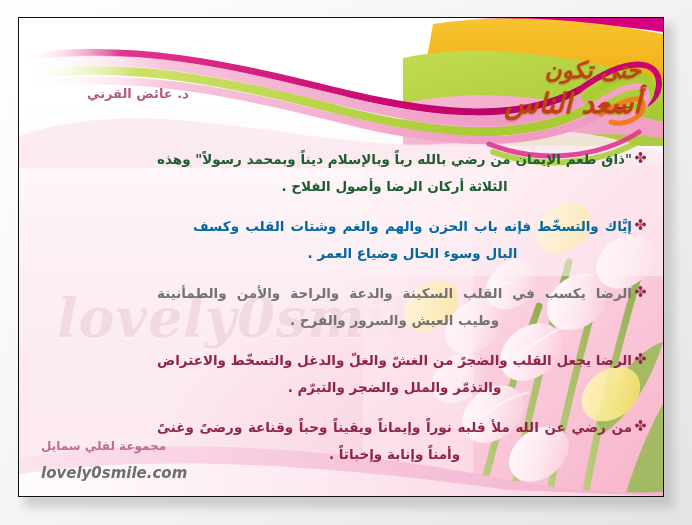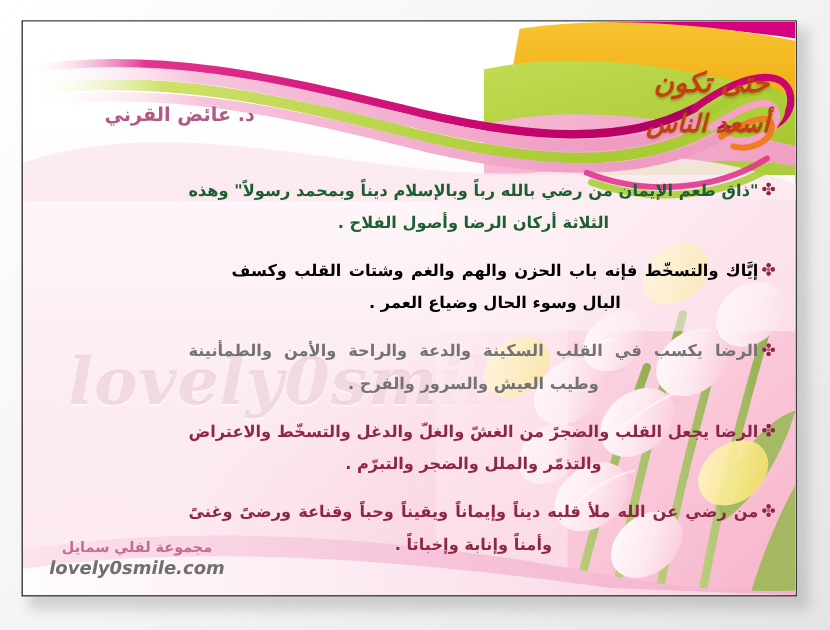--- a/index.html
+++ b/index.html
@@ -63,26 +63,26 @@
   }
   
   .title{
     position:absolute;right:22px;top:36px;
     text-align:right;direction:rtl;
     color:#c2410c;font-weight:700;font-style:italic;
     font-size:23px;line-height:33px;
     text-shadow:0 1px 2px rgba(120,90,30,.45);
     letter-spacing:.5px;
   }
-  .title .l2{font-size:21px;}
+  .title .l2{font-size:28px;}
   
   .author{
     position:absolute;left:68px;top:68px;
     direction:rtl;color:#b05a86;
-    font-size:16px;font-weight:700;
+    font-size:13px;font-weight:700;
     letter-spacing:.3px;
   }
   
   .body{
     position:absolute;right:14px;top:128px;
     width:492px;direction:rtl;text-align:justify;
   }
   .item{
     display:flex;flex-direction:row;
     margin-bottom:13px;
@@ -101,21 +101,21 @@
     direction:rtl;
   }
   .c-green{color:#1d5e32;}
   .c-maroon{color:#8e2747;}
   
   .footer{
     position:absolute;left:22px;bottom:14px;direction:rtl;text-align:left;
   }
   .f-ar{
     color:#c46a93;font-size:12px;font-weight:700;
-    direction:rtl;text-align:center;margin-bottom:1px;
+    direction:rtl;text-align:left;margin-bottom:11px;
   }
   .f-url{
     color:#6f6f6f;font-size:15px;font-style:italic;font-weight:700;
     font-family:"DejaVu Sans","Liberation Sans",sans-serif;
     direction:ltr;text-align:left;
   }
 </style>
 </head>
 <body>
 
@@ -309,21 +309,21 @@
           <svg width="11" height="11" viewBox="0 0 11 11">
             <g fill="#8e2747">
               <circle cx="5.5" cy="2" r="1.9"></circle>
                 <circle cx="5.5" cy="9" r="1.9"></circle>
               <circle cx="2" cy="5.5" r="1.9"></circle>
                 <circle cx="9" cy="5.5" r="1.9"></circle>
               <circle cx="5.5" cy="5.5" r="1.5" fill="#c05f85"></circle>
             </g>
           </svg>
         </div>
-        <div class="itxt c-maroon" style="color: #000000; margin-left: 36px;">إيَّاك والتسخّط فإنه باب الحزن والهم والغم وشتات القلب وكسف البال وسوء الحال وضياع العمر .</div>
+        <div class="itxt c-maroon" style="color: #0369a1; margin-left: 36px;">إيَّاك والتسخّط فإنه باب الحزن والهم والغم وشتات القلب وكسف البال وسوء الحال وضياع العمر .</div>
       </div>
 
       <div class="item">
         <div class="bullet">
           <svg width="11" height="11" viewBox="0 0 11 11">
             <g fill="#8e2747">
               <circle cx="5.5" cy="2" r="1.9"></circle>
                 <circle cx="5.5" cy="9" r="1.9"></circle>
               <circle cx="2" cy="5.5" r="1.9"></circle>
                 <circle cx="9" cy="5.5" r="1.9"></circle>
@@ -354,21 +354,21 @@
           <svg width="11" height="11" viewBox="0 0 11 11">
             <g fill="#8e2747">
               <circle cx="5.5" cy="2" r="1.9"></circle>
                 <circle cx="5.5" cy="9" r="1.9"></circle>
               <circle cx="2" cy="5.5" r="1.9"></circle>
                 <circle cx="9" cy="5.5" r="1.9"></circle>
               <circle cx="5.5" cy="5.5" r="1.5" fill="#c05f85"></circle>
             </g>
           </svg>
         </div>
-        <div class="itxt c-maroon" style="color: rgb(142, 39, 71);">من رضي عن الله ملأ قلبه ديناً وإيماناً ويقيناً وحباً وقناعة ورضىً وغنىً وأمناً وإنابة وإخباتاً .</div>
+        <div class="itxt c-maroon" style="color: rgb(142, 39, 71);">من رضي عن الله ملأ قلبه نوراً وإيماناً ويقيناً وحباً وقناعة ورضىً وغنىً وأمناً وإنابة وإخباتاً .</div>
       </div>
 
     </div>
 
     <div class="footer">
       <div class="f-ar">مجموعة لفلي سمايل</div>
       <div class="f-url">lovely0smile.com</div>
     </div>
 
   </div>

